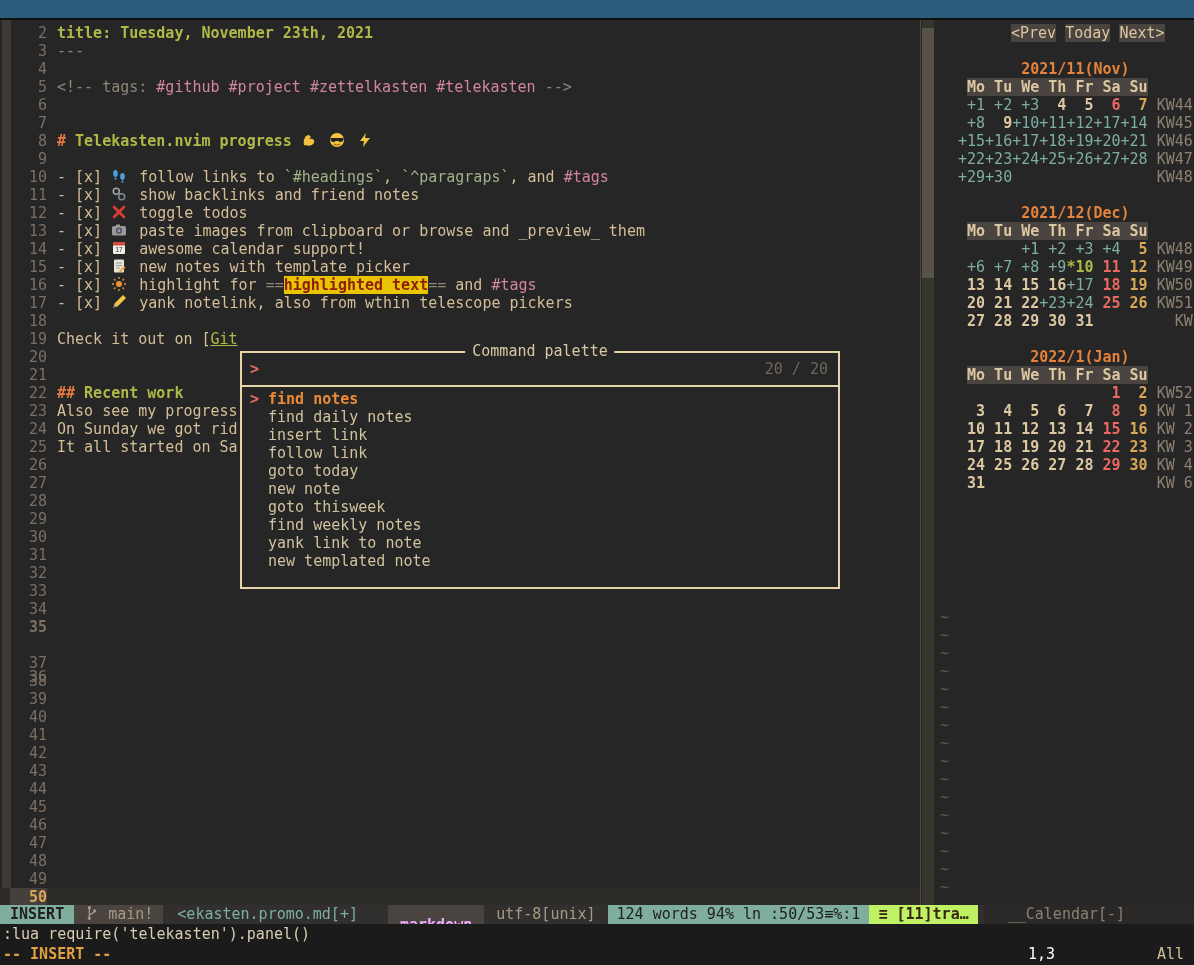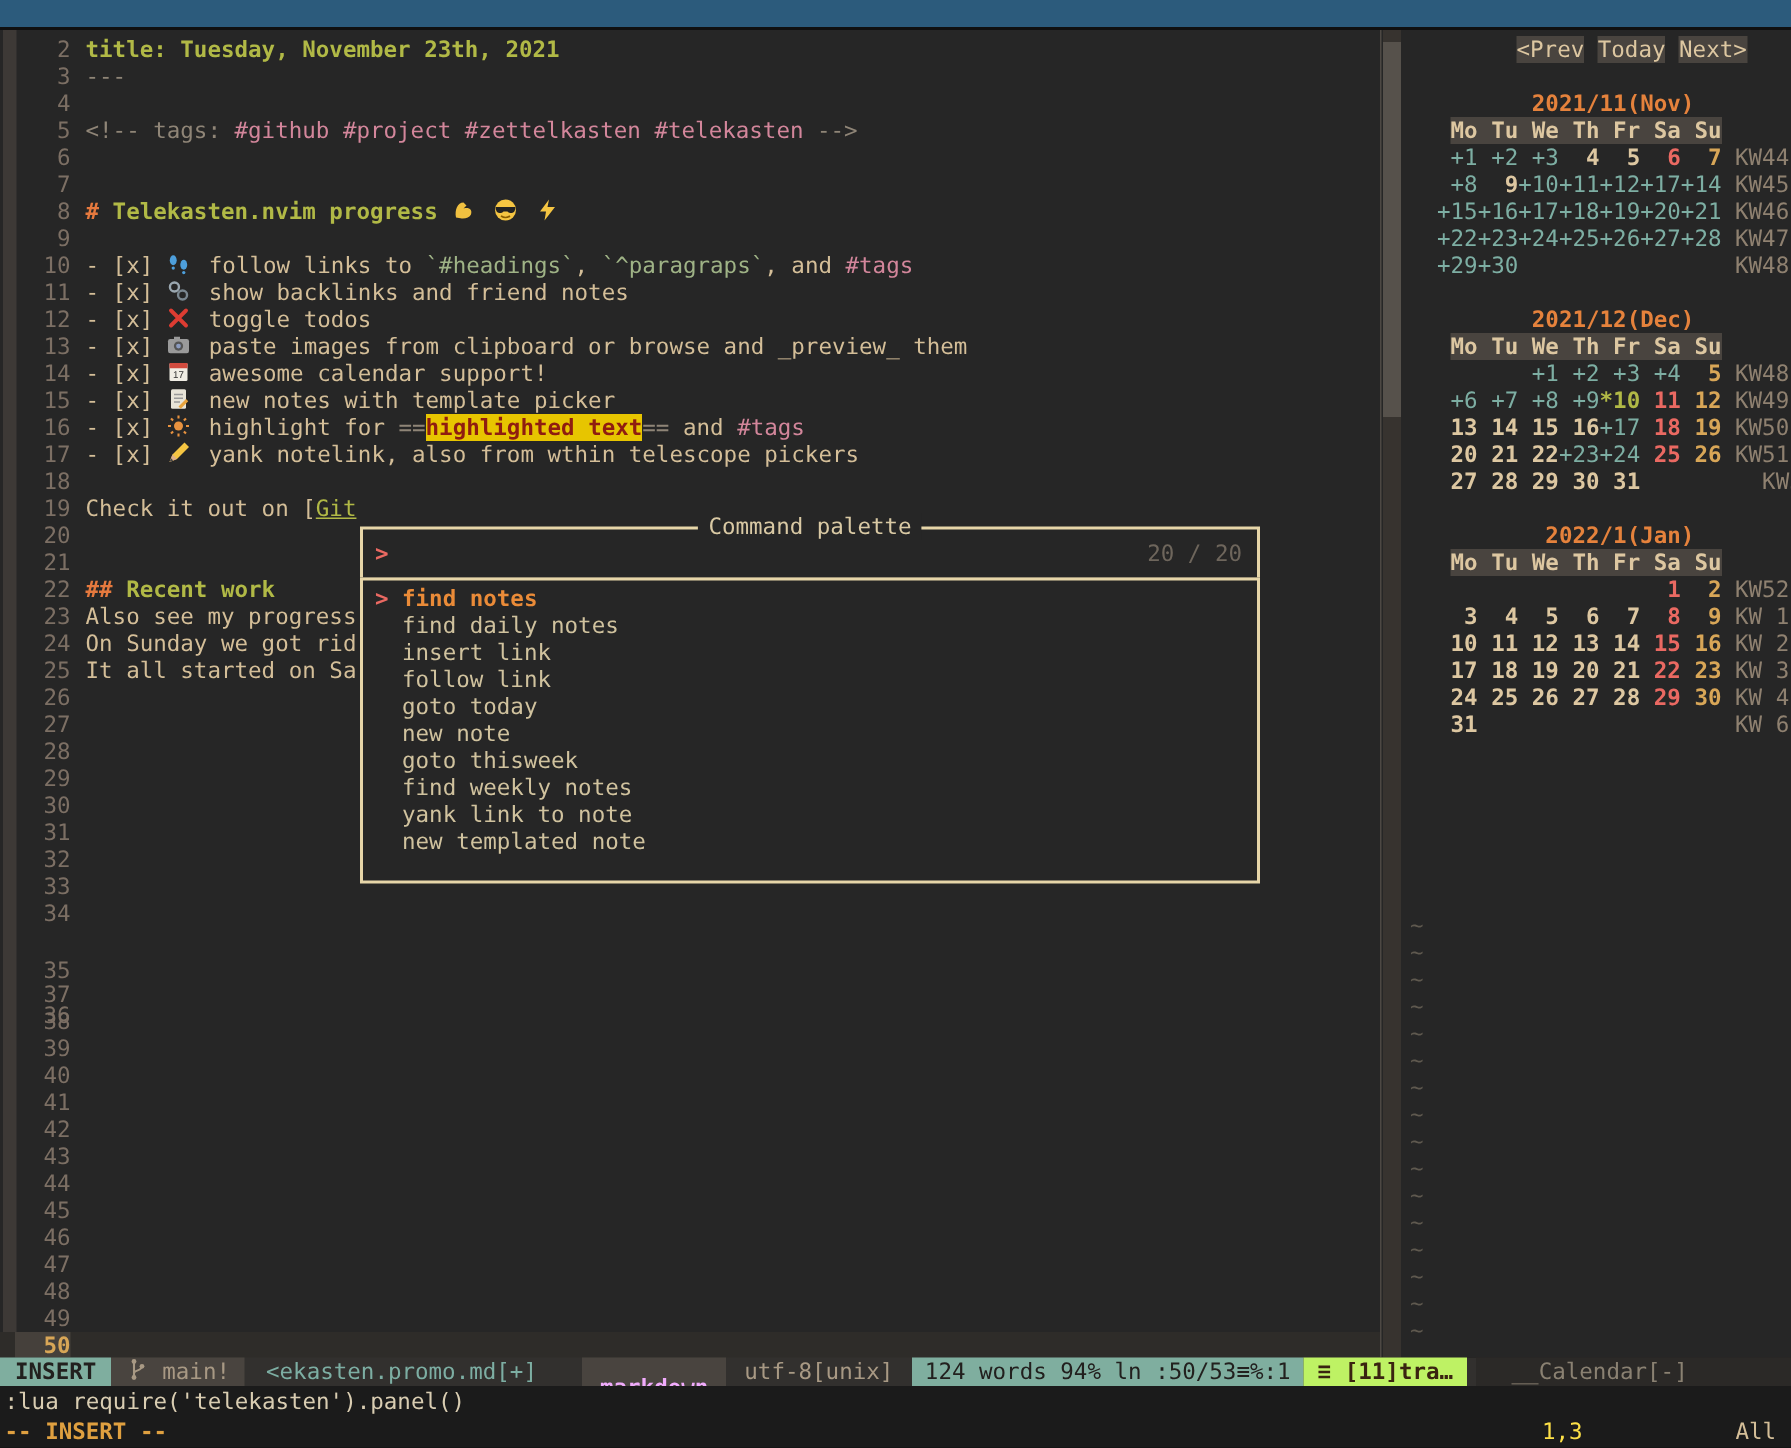--- a/index.html
+++ b/index.html
@@ -64,21 +64,21 @@
   .seg-ft{background:#49443f;color:#f0abfc;font-weight:bold;padding:11px 12px;margin-left:16px;}
   .seg-enc{color:#a89984;padding:0 12px;}
   .spacer{flex:1;}
   .seg-stats{background:#7fae9f;color:#22201e;padding:0 9px;}
   .seg-buf{background:#bef264;color:#3a2410;font-weight:bold;padding:0 9px;}
   .seg-calst{width:252px;background:#2b2927;color:#8a8172;padding-left:24px;margin-left:6px;white-space:pre;}
   .cmdline{position:absolute;top:924px;left:0;right:0;height:20px;background:#1b1b1b;
            color:#d9cdb2;padding-left:3px;white-space:pre;line-height:20px;}
   .bottomline{position:absolute;top:944px;left:0;right:0;height:21px;background:#1b1b1b;line-height:20px;}
   .modetext{position:absolute;left:3px;color:#dfa040;font-weight:bold;white-space:pre;}
-  .rulerpos{position:absolute;left:1028px;color:#fde047;}
+  .rulerpos{position:absolute;left:1028px;color:#ffffff;}
   .rulerscroll{position:absolute;left:1157px;color:#d4be98;}
 </style>
 </head>
 <body>
 
 <div class="titlebar">
   <span>tmux  -2</span>
 </div>
 
 <div class="editor">
@@ -113,21 +113,21 @@
       <div class="lnum" style="top: 418px;">25</div>
       <div class="lnum" style="top: 436px;">26</div>
       <div class="lnum" style="top: 454px;">27</div>
       <div class="lnum" style="top: 472px;">28</div>
       <div class="lnum" style="top: 490px;">29</div>
       <div class="lnum" style="top: 508px;">30</div>
       <div class="lnum" style="top: 526px;">31</div>
       <div class="lnum" style="top: 544px;">32</div>
       <div class="lnum" style="top: 562px;">33</div>
       <div class="lnum" style="top: 580px;">34</div>
-      <div class="lnum" style="top: 618px;">35</div>
+      <div class="lnum" style="top: 598px; font-weight: bold;">35</div>
       <div class="lnum" style="top: 636px; margin-top: 12px;">36</div>
       <div class="lnum" style="top: 634px;">37</div>
       <div class="lnum" style="top: 652px;">38</div>
       <div class="lnum" style="top: 670px;">39</div>
       <div class="lnum" style="top: 688px;">40</div>
       <div class="lnum" style="top: 706px;">41</div>
       <div class="lnum" style="top: 724px;">42</div>
       <div class="lnum" style="top: 742px;">43</div>
       <div class="lnum" style="top: 760px;">44</div>
       <div class="lnum" style="top: 778px;">45</div>

